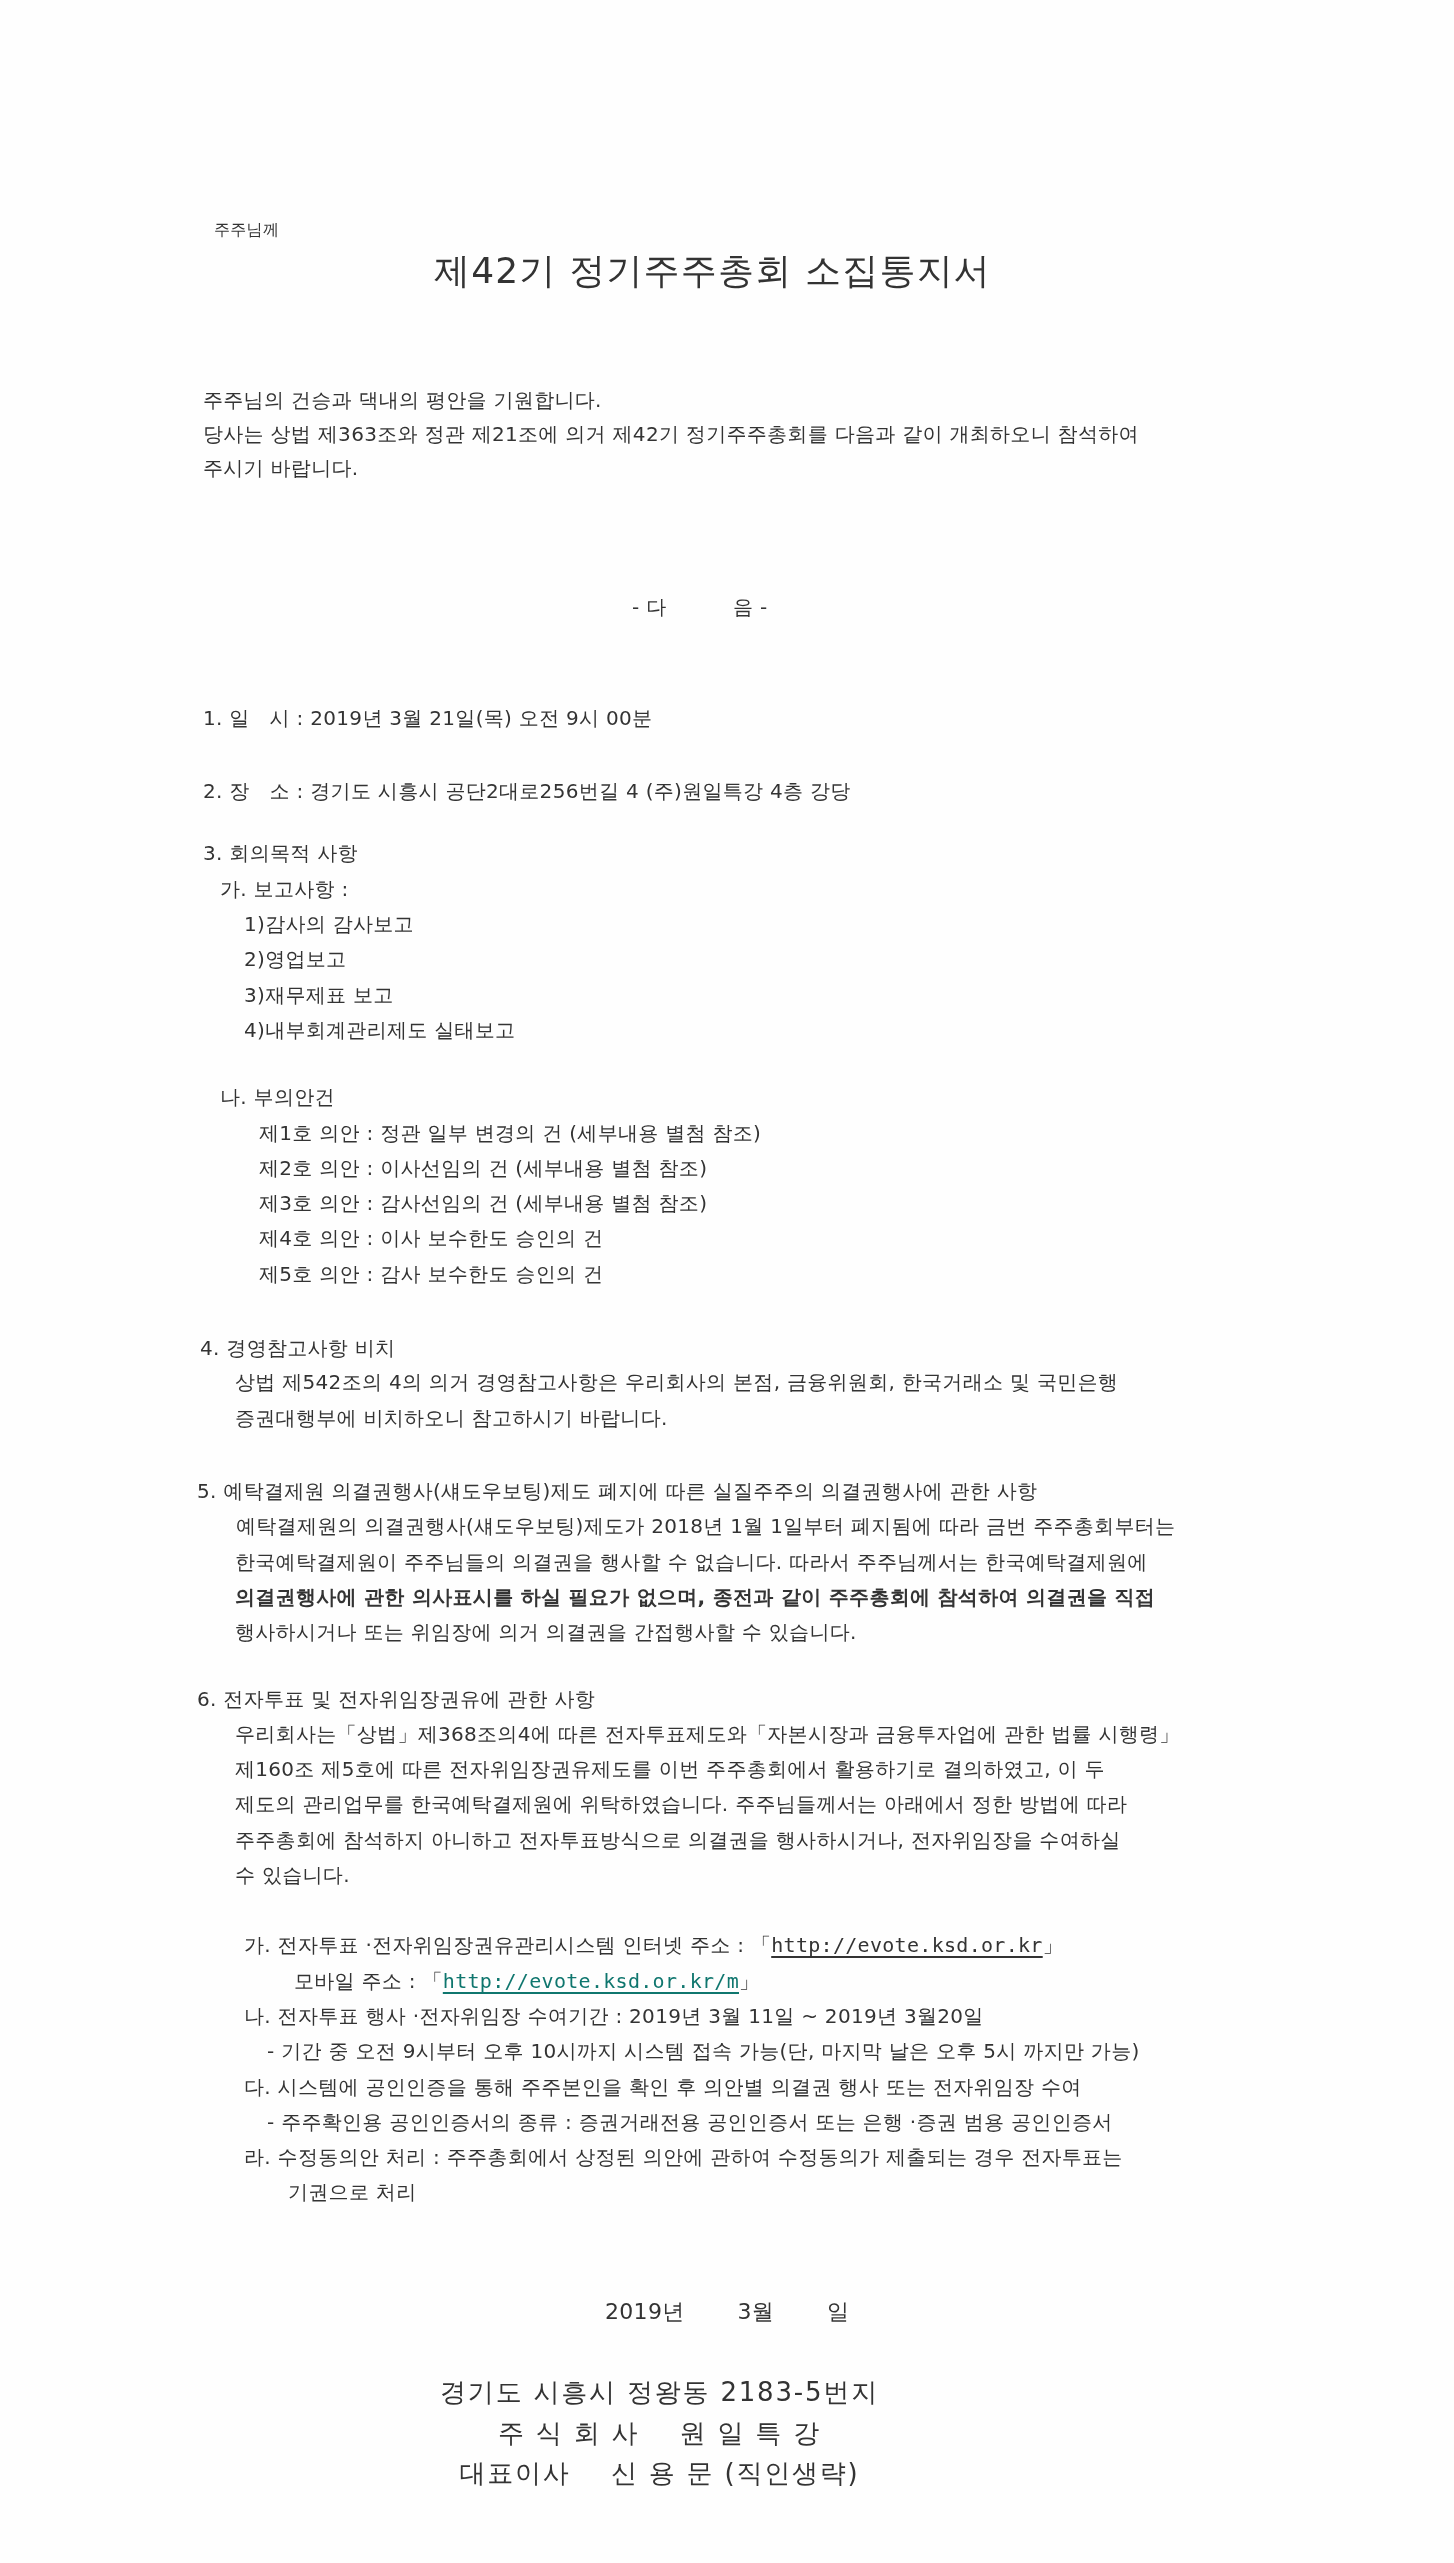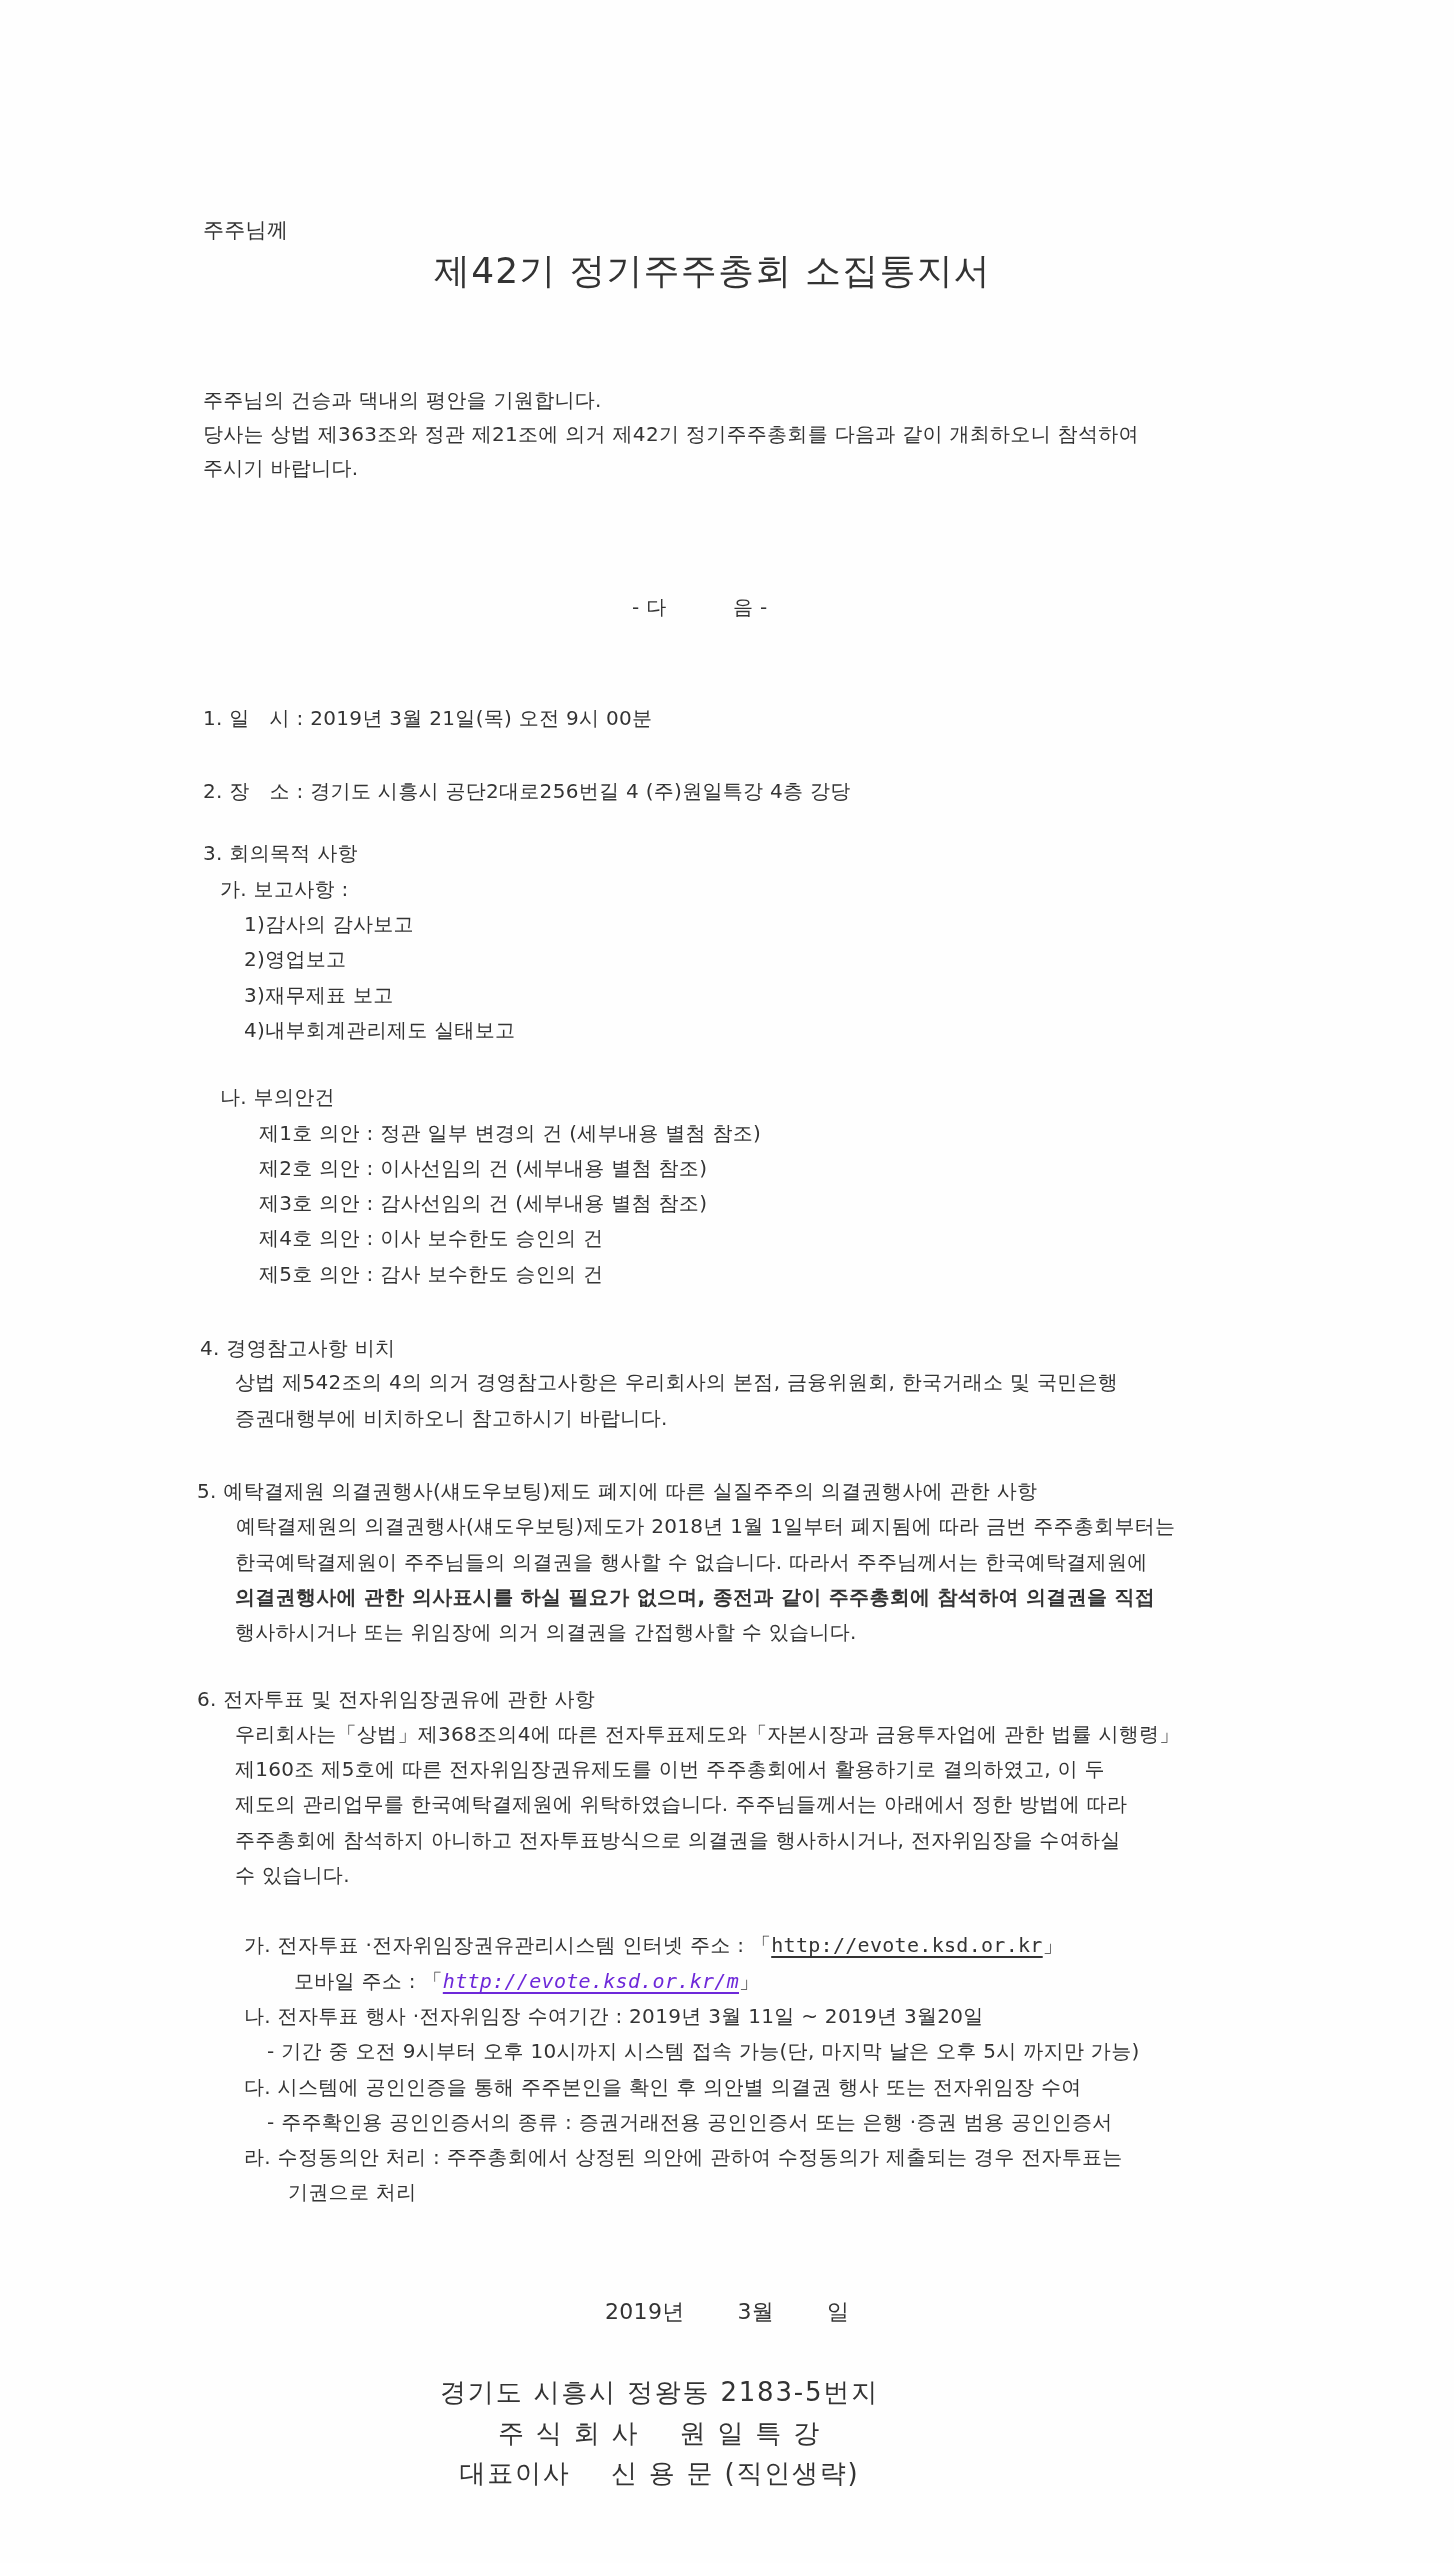--- a/index.html
+++ b/index.html
@@ -3,21 +3,21 @@
 <meta charset="utf-8">
 <style>
   html, body { margin: 0; padding: 0; background: #ffffff; }
   body {
     width: 1455px; height: 2563px; position: relative; overflow: hidden;
     font-family: "DejaVu Sans", "Liberation Sans", sans-serif;
     color: #333333;
   }
   .page { position: absolute; left: 0; top: 0; width: 1455px; height: 2563px; background: #fefefe; }
   .line { position: absolute; white-space: nowrap; font-size: 20px; line-height: 26px; letter-spacing: 0.3px; }
-  .salutation { left: 203px; top: 217px; font-size: 21px; }
+  .salutation { left: 214px; top: 217px; font-size: 16px; }
   .title { left: 0; width: 1425px; text-align: center; top: 247px; font-size: 36px; line-height: 47px; letter-spacing: 1.2px; }
   .center { left: 0; width: 1319px; text-align: center; }
   .mono-url { font-family: "DejaVu Sans Mono", "Liberation Mono", monospace; text-decoration: underline; text-underline-offset: 3.5px; }
   .sig { font-size: 26px; line-height: 33px; letter-spacing: 1.8px; }
   .date-line { font-size: 22px; }
   .date-line span { display: inline-block; }
   .gap { display: inline-block; width: 53px; }
 </style>
 </head>
 <body>
@@ -71,21 +71,21 @@
   <div class="line" style="left:235px; top:1721px;">우리회사는「상법」제368조의4에 따른 전자투표제도와「자본시장과 금융투자업에 관한 법률 시행령」</div>
   <div class="line" style="left:235px; top:1756px;">제160조 제5호에 따른 전자위임장권유제도를 이번 주주총회에서 활용하기로 결의하였고, 이 두</div>
   <div class="line" style="left:235px; top:1791px;">제도의 관리업무를 한국예탁결제원에 위탁하였습니다. 주주님들께서는 아래에서 정한 방법에 따라</div>
   <div class="line" style="left:235px; top:1827px;">주주총회에 참석하지 아니하고 전자투표방식으로 의결권을 행사하시거나, 전자위임장을 수여하실</div>
   <div class="line" style="left:235px; top:1862px;">수 있습니다.</div>
 
   <div class="line" style="left:244px; top:1932px;">
     <span>가. 전자투표 ·전자위임장권유관리시스템 인터넷 주소 : 「</span><a class="mono-url" style="color:#333333;">http://evote.ksd.or.kr</a><span>」</span>
   </div>
   <div class="line" style="left:294px; top:1968px;">
-    <span>모바일 주소 : 「</span><a class="mono-url" style="color:#6d28d9;font-style:italic;">http://evote.ksd.or.kr/m</a><span>」</span>
+    <span>모바일 주소 : 「</span><a class="mono-url" style="color:#0f766e;">http://evote.ksd.or.kr/m</a><span>」</span>
   </div>
   <div class="line" style="left:244px; top:2003px;">나. 전자투표 행사 ·전자위임장 수여기간 : 2019년 3월 11일 ~ 2019년 3월20일</div>
   <div class="line" style="left:267px; top:2038px;">- 기간 중 오전 9시부터 오후 10시까지 시스템 접속 가능(단, 마지막 날은 오후 5시 까지만 가능)</div>
   <div class="line" style="left:244px; top:2074px;">다. 시스템에 공인인증을 통해 주주본인을 확인 후 의안별 의결권 행사 또는 전자위임장 수여</div>
   <div class="line" style="left:267px; top:2109px;">- 주주확인용 공인인증서의 종류 : 증권거래전용 공인인증서 또는 은행 ·증권 범용 공인인증서</div>
   <div class="line" style="left:244px; top:2144px;">라. 수정동의안 처리 : 주주총회에서 상정된 의안에 관하여 수정동의가 제출되는 경우 전자투표는</div>
   <div class="line" style="left:288px; top:2179px;">기권으로 처리</div>
 
   <div class="line date-line" style="left:605px; top:2299px;">
     <span>2019년</span><span class="gap"></span><span>3월</span><span class="gap"></span><span>일</span>

